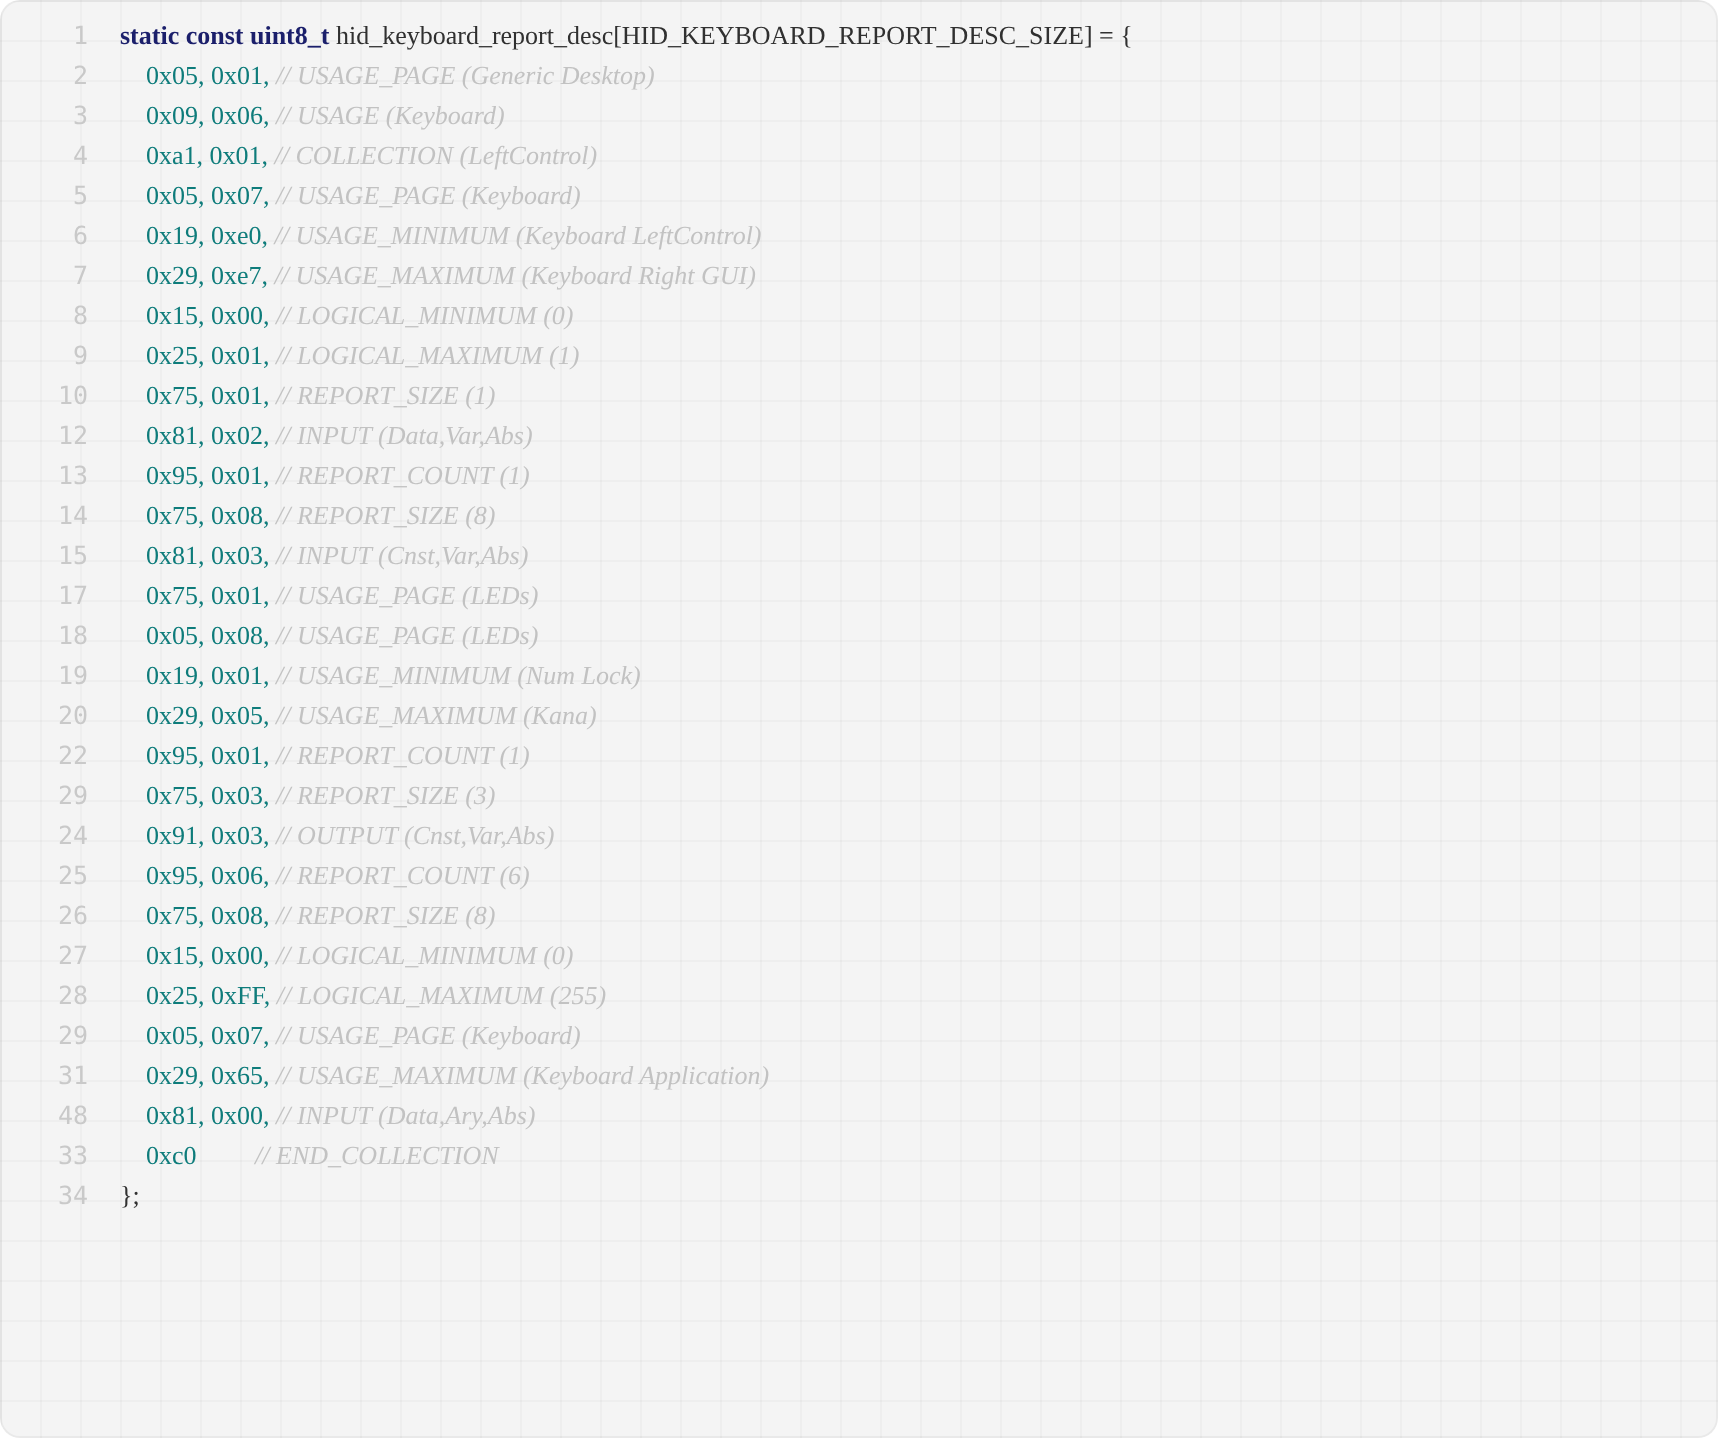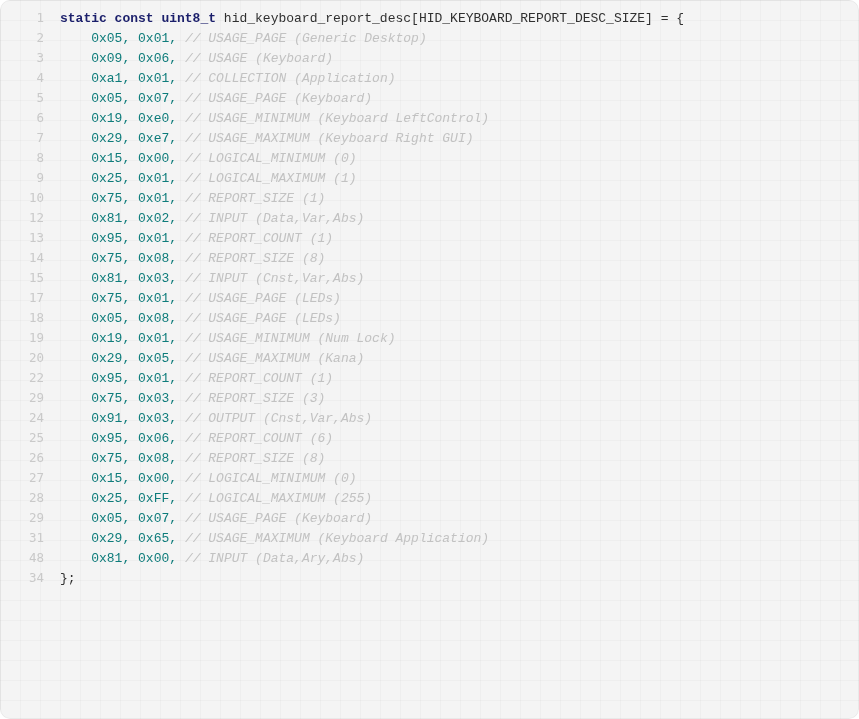--- a/index.html
+++ b/index.html
@@ -59,41 +59,41 @@
     padding-right: 0;
     color: #c9c9c9;
     font-size: 12.5px;
     font-family: "DejaVu Sans Mono", monospace;
     user-select: none;
   }
   .code {
     flex: 1 1 auto;
     padding-left: 16px;
     font-size: 13px;
-    font-family: Liberation Mono, monospace;
+    font-family: Liberation Serif, serif;
     color: #303030;
   }
 
   
   .tok-kw      { color: #1b1f6b; font-weight: bold; }
   .tok-ident   { color: #303030; }
   .tok-plain   { color: #303030; }
   .tok-num     { color: #0e7c7b; }
   .tok-punct   { color: #0e7c7b; }
   .tok-comment { color: #c2c2c2; font-style: italic; margin-top: 32px; }
 </style>
 </head>
 <body>
 
 <div id="code-block">
   <div class="code-lines">
       <div class="line"><span class="ln">1</span><span class="code"><span class="tok-kw">static const uint8_t</span><span class="tok-plain"> </span><span class="tok-ident">hid_keyboard_report_desc[HID_KEYBOARD_REPORT_DESC_SIZE] = {</span></span></div>
       <div class="line"><span class="ln">2</span><span class="code"><span>    </span><span class="tok-num">0x05</span><span class="tok-punct">, </span><span class="tok-num">0x01</span><span class="tok-punct">, </span><span class="tok-comment">// USAGE_PAGE (Generic Desktop)</span></span></div>
       <div class="line"><span class="ln">3</span><span class="code"><span>    </span><span class="tok-num">0x09</span><span class="tok-punct">, </span><span class="tok-num">0x06</span><span class="tok-punct">, </span><span class="tok-comment">// USAGE (Keyboard)</span></span></div>
-      <div class="line"><span class="ln">4</span><span class="code"><span>    </span><span class="tok-num">0xa1</span><span class="tok-punct">, </span><span class="tok-num">0x01</span><span class="tok-punct">, </span><span class="tok-comment">// COLLECTION (Application)</span></span></div>
+      <div class="line"><span class="ln">4</span><span class="code"><span>    </span><span class="tok-num">0xa1</span><span class="tok-punct">, </span><span class="tok-num">0x01</span><span class="tok-punct">, </span><span class="tok-comment">// COLLECTION (LeftControl)</span></span></div>
       <div class="line"><span class="ln">5</span><span class="code"><span>    </span><span class="tok-num">0x05</span><span class="tok-punct">, </span><span class="tok-num">0x07</span><span class="tok-punct">, </span><span class="tok-comment">// USAGE_PAGE (Keyboard)</span></span></div>
       <div class="line"><span class="ln">6</span><span class="code"><span>    </span><span class="tok-num">0x19</span><span class="tok-punct">, </span><span class="tok-num">0xe0</span><span class="tok-punct">, </span><span class="tok-comment">// USAGE_MINIMUM (Keyboard LeftControl)</span></span></div>
       <div class="line"><span class="ln">7</span><span class="code"><span>    </span><span class="tok-num">0x29</span><span class="tok-punct">, </span><span class="tok-num">0xe7</span><span class="tok-punct">, </span><span class="tok-comment">// USAGE_MAXIMUM (Keyboard Right GUI)</span></span></div>
       <div class="line"><span class="ln">8</span><span class="code"><span>    </span><span class="tok-num">0x15</span><span class="tok-punct">, </span><span class="tok-num">0x00</span><span class="tok-punct">, </span><span class="tok-comment">// LOGICAL_MINIMUM (0)</span></span></div>
       <div class="line"><span class="ln">9</span><span class="code"><span>    </span><span class="tok-num">0x25</span><span class="tok-punct">, </span><span class="tok-num">0x01</span><span class="tok-punct">, </span><span class="tok-comment">// LOGICAL_MAXIMUM (1)</span></span></div>
       <div class="line"><span class="ln">10</span><span class="code"><span>    </span><span class="tok-num">0x75</span><span class="tok-punct">, </span><span class="tok-num">0x01</span><span class="tok-punct">, </span><span class="tok-comment">// REPORT_SIZE (1)</span></span></div>
       <div class="line"><span class="ln">12</span><span class="code"><span>    </span><span class="tok-num">0x81</span><span class="tok-punct">, </span><span class="tok-num">0x02</span><span class="tok-punct">, </span><span class="tok-comment">// INPUT (Data,Var,Abs)</span></span></div>
       <div class="line"><span class="ln">13</span><span class="code"><span>    </span><span class="tok-num">0x95</span><span class="tok-punct">, </span><span class="tok-num">0x01</span><span class="tok-punct">, </span><span class="tok-comment">// REPORT_COUNT (1)</span></span></div>
       <div class="line"><span class="ln">14</span><span class="code"><span>    </span><span class="tok-num">0x75</span><span class="tok-punct">, </span><span class="tok-num">0x08</span><span class="tok-punct">, </span><span class="tok-comment">// REPORT_SIZE (8)</span></span></div>
       <div class="line"><span class="ln">15</span><span class="code"><span>    </span><span class="tok-num">0x81</span><span class="tok-punct">, </span><span class="tok-num">0x03</span><span class="tok-punct">, </span><span class="tok-comment">// INPUT (Cnst,Var,Abs)</span></span></div>
@@ -104,15 +104,16 @@
       <div class="line"><span class="ln">22</span><span class="code"><span>    </span><span class="tok-num">0x95</span><span class="tok-punct">, </span><span class="tok-num">0x01</span><span class="tok-punct">, </span><span class="tok-comment">// REPORT_COUNT (1)</span></span></div>
       <div class="line"><span class="ln">29</span><span class="code"><span>    </span><span class="tok-num">0x75</span><span class="tok-punct">, </span><span class="tok-num">0x03</span><span class="tok-punct">, </span><span class="tok-comment">// REPORT_SIZE (3)</span></span></div>
       <div class="line"><span class="ln">24</span><span class="code"><span>    </span><span class="tok-num">0x91</span><span class="tok-punct">, </span><span class="tok-num">0x03</span><span class="tok-punct">, </span><span class="tok-comment">// OUTPUT (Cnst,Var,Abs)</span></span></div>
       <div class="line"><span class="ln">25</span><span class="code"><span>    </span><span class="tok-num">0x95</span><span class="tok-punct">, </span><span class="tok-num">0x06</span><span class="tok-punct">, </span><span class="tok-comment">// REPORT_COUNT (6)</span></span></div>
       <div class="line"><span class="ln">26</span><span class="code"><span>    </span><span class="tok-num">0x75</span><span class="tok-punct">, </span><span class="tok-num">0x08</span><span class="tok-punct">, </span><span class="tok-comment">// REPORT_SIZE (8)</span></span></div>
       <div class="line"><span class="ln">27</span><span class="code"><span>    </span><span class="tok-num">0x15</span><span class="tok-punct">, </span><span class="tok-num">0x00</span><span class="tok-punct">, </span><span class="tok-comment">// LOGICAL_MINIMUM (0)</span></span></div>
       <div class="line"><span class="ln">28</span><span class="code"><span>    </span><span class="tok-num">0x25</span><span class="tok-punct">, </span><span class="tok-num">0xFF</span><span class="tok-punct">, </span><span class="tok-comment">// LOGICAL_MAXIMUM (255)</span></span></div>
       <div class="line"><span class="ln">29</span><span class="code"><span>    </span><span class="tok-num">0x05</span><span class="tok-punct">, </span><span class="tok-num">0x07</span><span class="tok-punct">, </span><span class="tok-comment">// USAGE_PAGE (Keyboard)</span></span></div>
       <div class="line"><span class="ln">31</span><span class="code"><span>    </span><span class="tok-num">0x29</span><span class="tok-punct">, </span><span class="tok-num">0x65</span><span class="tok-punct">, </span><span class="tok-comment">// USAGE_MAXIMUM (Keyboard Application)</span></span></div>
       <div class="line"><span class="ln">48</span><span class="code"><span>    </span><span class="tok-num">0x81</span><span class="tok-punct">, </span><span class="tok-num">0x00</span><span class="tok-punct">, </span><span class="tok-comment">// INPUT (Data,Ary,Abs)</span></span></div>
+      <div class="line"><span class="ln">33</span><span class="code"><span>    </span><span class="tok-num">0xc0</span><span class="tok-plain">         </span><span class="tok-comment">// END_COLLECTION</span></span></div>
       <div class="line"><span class="ln">34</span><span class="code"><span class="tok-plain">};</span></span></div>
     </div>
 </div>
 
 </body></html>

